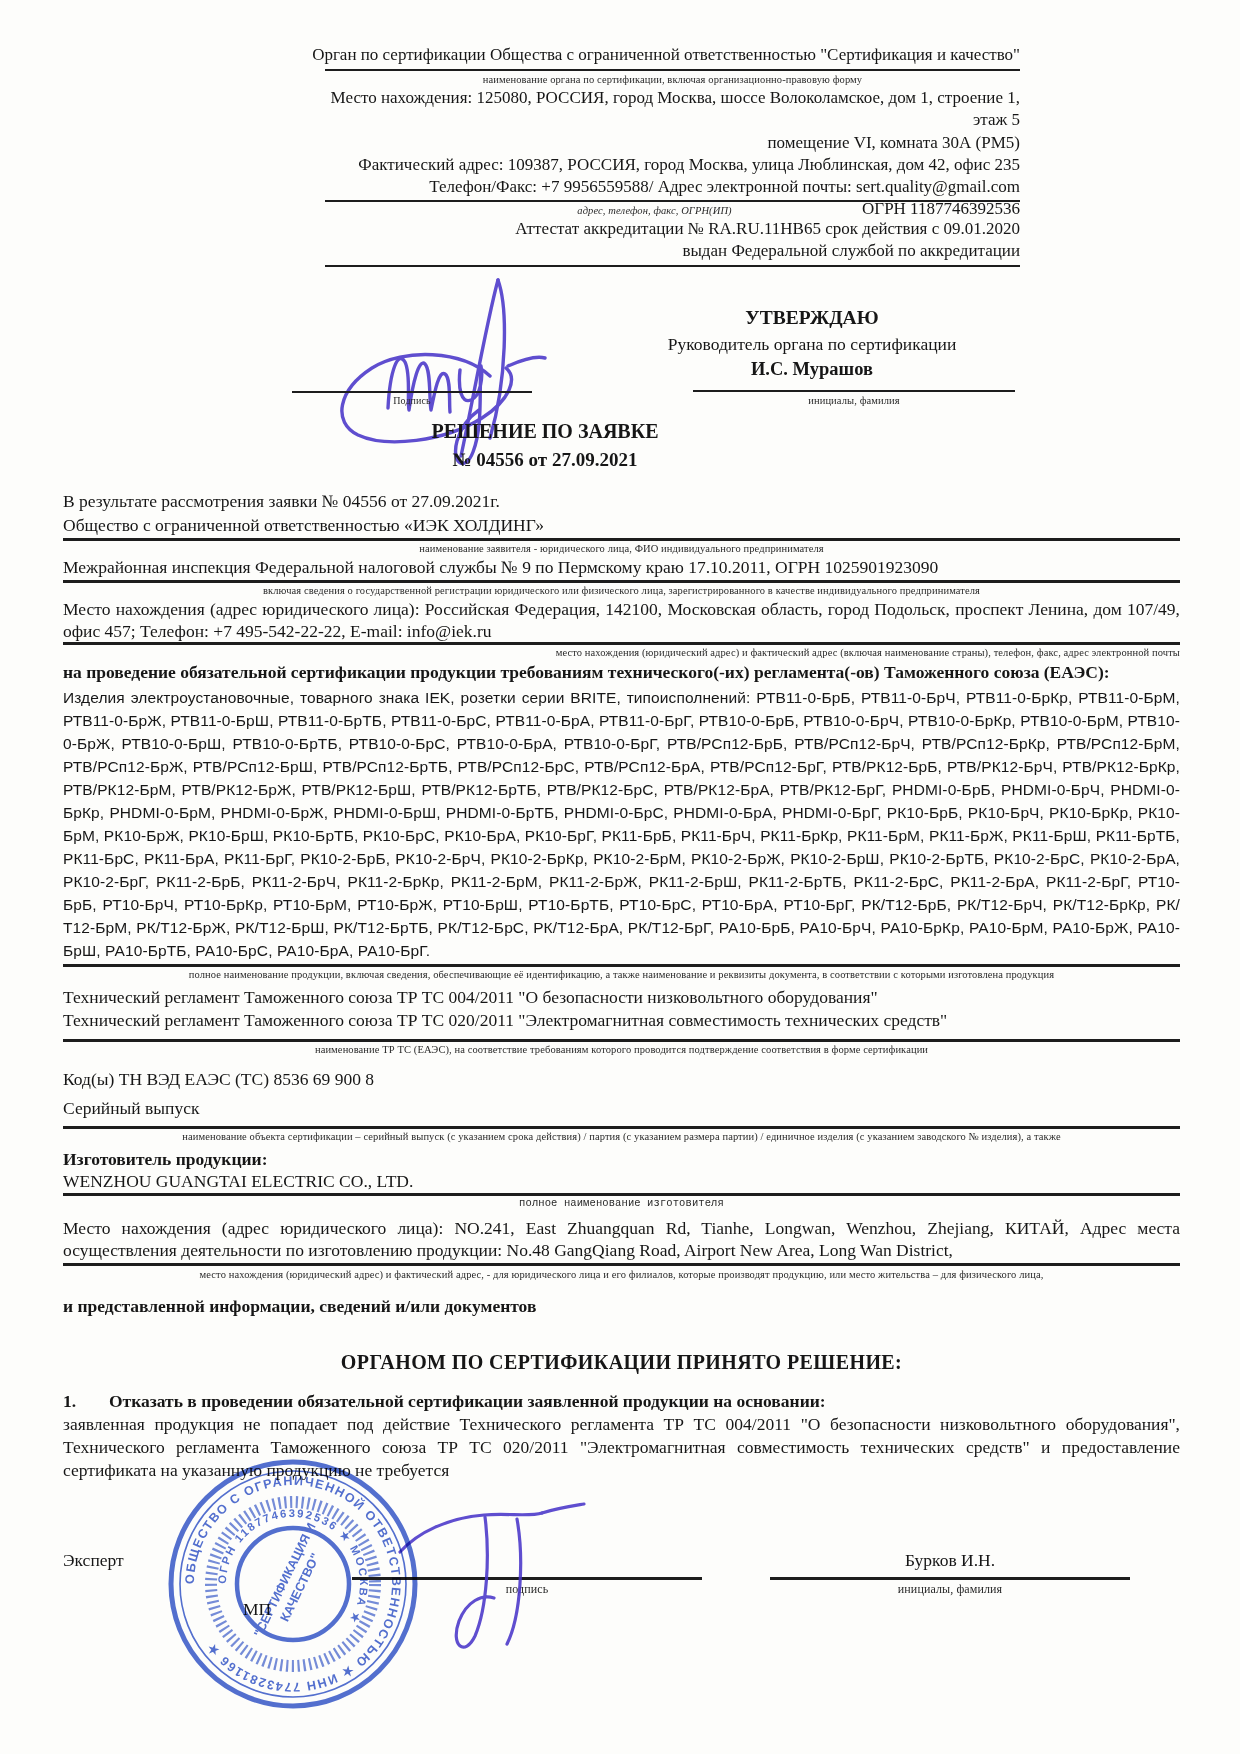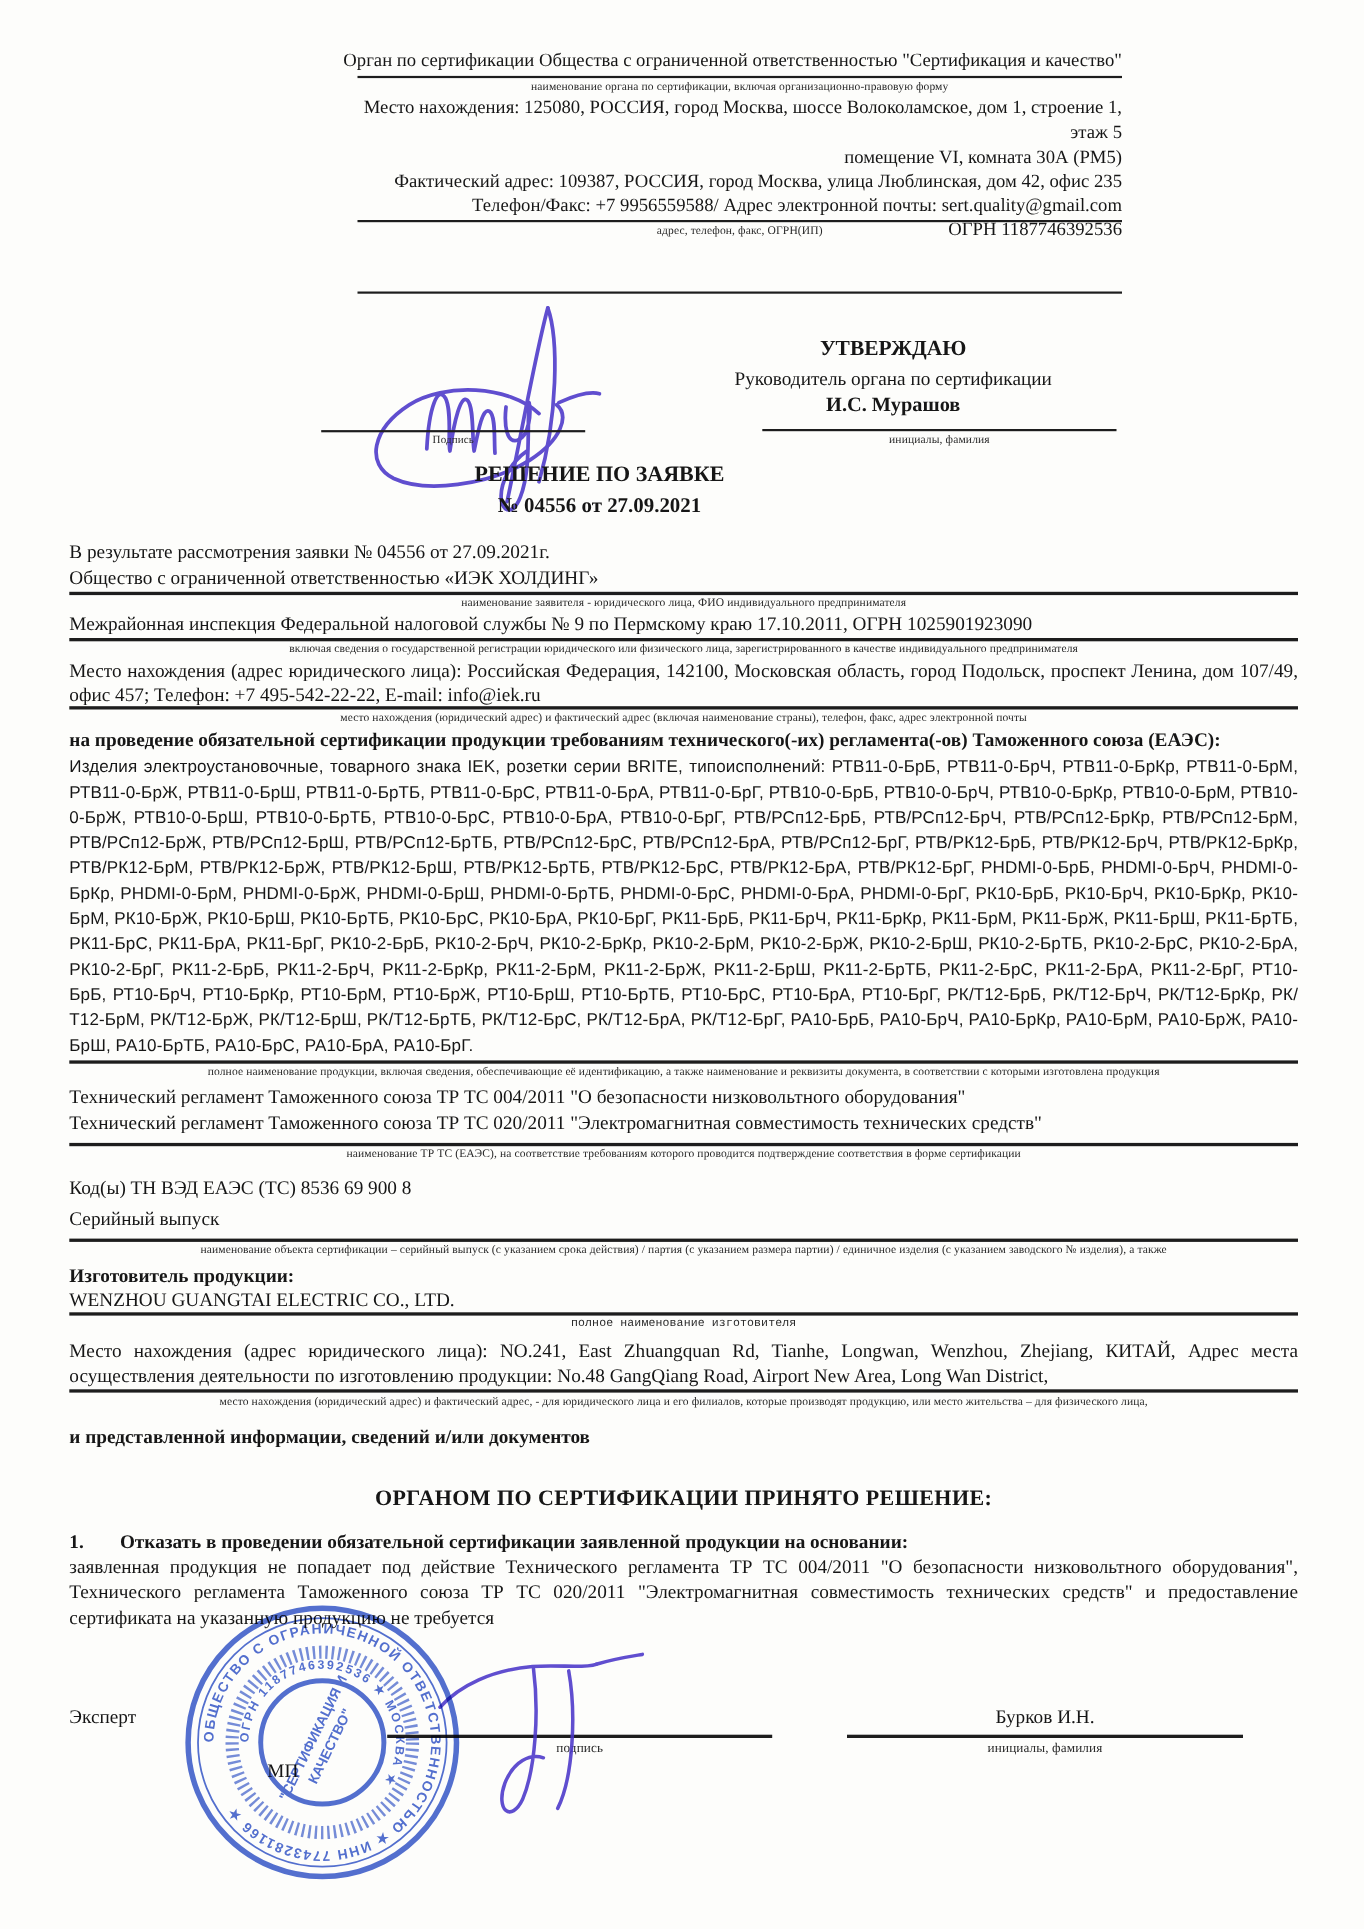--- a/index.html
+++ b/index.html
@@ -42,22 +42,26 @@
   <div class="abs cap" style="left:325px; top:73px; width:695px;">наименование органа по сертификации, включая организационно-правовую форму</div>
 
   <div class="abs right" style="left:300px; top:87px; width:720px;">
     <div class="hdr-line">Место нахождения: 125080, РОССИЯ, город Москва, шоссе Волоколамское, дом 1, строение 1, этаж 5</div>
     <div class="hdr-line">помещение VI, комната 30А (РМ5)</div>
     <div class="hdr-line">Фактический адрес: 109387, РОССИЯ, город Москва, улица Люблинская, дом 42, офис 235</div>
     <div class="hdr-line">Телефон/Факс: +7 9956559588/ Адрес электронной почты: sert.quality@gmail.com</div>
     <div class="hdr-line">ОГРН 1187746392536</div>
   </div>
   <div class="rule" style="left:325px; top:200px; width:695px;"></div>
-  <div class="abs cap" style="left:325px; top:204px; width:695px;">адрес, телефон, факс, ОГРН(ИП)</div>
+  <div class="abs cap" style="left:307px; top:204px; width:695px;font-style:italic;">адрес, телефон, факс, ОГРН(ИП)</div>
 
+  <div class="abs right" style="left:300px; top:218px; width:720px;">
+    <div class="hdr-line">Аттестат аккредитации № RA.RU.11НВ65 срок действия с 09.01.2020</div>
+    <div class="hdr-line">выдан Федеральной службой по аккредитации</div>
+  </div>
   <div class="rule" style="left:325px; top:265px; width:695px;"></div>
 
   <div class="abs center" style="left:612px; top:306px; width:400px;">
     <div style="font-size:19.5px; line-height:24px; font-weight:bold;">УТВЕРЖДАЮ</div>
     <div class="t" style="margin-top:3px;">Руководитель органа по сертификации</div>
     <div style="font-size:18.5px; line-height:23px; font-weight:bold; margin-top:3px;">И.С. Мурашов</div>
   </div>
   <div class="rule" style="left:693px; top:390px; width:322px;"></div>
   <div class="abs cap" style="left:693px; top:394px; width:322px;">инициалы, фамилия</div>
 
@@ -85,21 +89,21 @@
     <div class="t" style="margin-top:2px;">Общество с ограниченной ответственностью «ИЭК ХОЛДИНГ»</div>
     <div class="flow-rule" style="margin-top:2px;"></div>
     <div class="cap" style="margin-top:1px;">наименование заявителя - юридического лица, ФИО индивидуального предпринимателя</div>
 
     <div class="t" style="margin-top:1px;">Межрайонная инспекция Федеральной налоговой службы № 9 по Пермскому краю 17.10.2011, ОГРН 1025901923090</div>
     <div class="flow-rule" style="margin-top:2px;"></div>
     <div class="cap" style="margin-top:1px;">включая сведения о государственной регистрации юридического или физического лица, зарегистрированного в качестве индивидуального предпринимателя</div>
 
     <div class="t justify" style="margin-top:1px;">Место нахождения (адрес юридического лица): Российская Федерация, 142100, Московская область, город Подольск, проспект Ленина, дом 107/49, офис 457; Телефон: +7 495-542-22-22, E-mail: info@iek.ru</div>
     <div class="flow-rule"></div>
-    <div class="cap" style="margin-top:1px;">место нахождения (юридический адрес) и фактический адрес (включая наименование страны), телефон, факс, адрес электронной почты</div>
+    <div class="cap" style="margin-top:1px;text-align:right;">место нахождения (юридический адрес) и фактический адрес (включая наименование страны), телефон, факс, адрес электронной почты</div>
 
     <div class="t bold justify" style="margin-top:2px; line-height:22.5px;">на проведение обязательной сертификации продукции требованиям технического(-их) регламента(-ов) Таможенного союза (ЕАЭС):</div>
 
     <div class="products" style="margin-top:2px;">Изделия электроустановочные, товарного знака IEK, розетки серии BRITE, типоисполнений: РТВ11-0-БрБ, РТВ11-0-БрЧ, РТВ11-0-БрКр, РТВ11-0-БрМ, РТВ11-0-БрЖ, РТВ11-0-БрШ, РТВ11-0-БрТБ, РТВ11-0-БрС, РТВ11-0-БрА, РТВ11-0-БрГ, РТВ10-0-БрБ, РТВ10-0-БрЧ, РТВ10-0-БрКр, РТВ10-0-БрМ, РТВ10-0-БрЖ, РТВ10-0-БрШ, РТВ10-0-БрТБ, РТВ10-0-БрС, РТВ10-0-БрА, РТВ10-0-БрГ, РТВ/РСп12-БрБ, РТВ/РСп12-БрЧ, РТВ/РСп12-БрКр, РТВ/РСп12-БрМ, РТВ/РСп12-БрЖ, РТВ/РСп12-БрШ, РТВ/РСп12-БрТБ, РТВ/РСп12-БрС, РТВ/РСп12-БрА, РТВ/РСп12-БрГ, РТВ/РК12-БрБ, РТВ/РК12-БрЧ, РТВ/РК12-БрКр, РТВ/РК12-БрМ, РТВ/РК12-БрЖ, РТВ/РК12-БрШ, РТВ/РК12-БрТБ, РТВ/РК12-БрС, РТВ/РК12-БрА, РТВ/РК12-БрГ, PHDMI-0-БрБ, PHDMI-0-БрЧ, PHDMI-0-БрКр, PHDMI-0-БрМ, PHDMI-0-БрЖ, PHDMI-0-БрШ, PHDMI-0-БрТБ, PHDMI-0-БрС, PHDMI-0-БрА, PHDMI-0-БрГ, РК10-БрБ, РК10-БрЧ, РК10-БрКр, РК10-БрМ, РК10-БрЖ, РК10-БрШ, РК10-БрТБ, РК10-БрС, РК10-БрА, РК10-БрГ, РК11-БрБ, РК11-БрЧ, РК11-БрКр, РК11-БрМ, РК11-БрЖ, РК11-БрШ, РК11-БрТБ, РК11-БрС, РК11-БрА, РК11-БрГ, РК10-2-БрБ, РК10-2-БрЧ, РК10-2-БрКр, РК10-2-БрМ, РК10-2-БрЖ, РК10-2-БрШ, РК10-2-БрТБ, РК10-2-БрС, РК10-2-БрА, РК10-2-БрГ, РК11-2-БрБ, РК11-2-БрЧ, РК11-2-БрКр, РК11-2-БрМ, РК11-2-БрЖ, РК11-2-БрШ, РК11-2-БрТБ, РК11-2-БрС, РК11-2-БрА, РК11-2-БрГ, РТ10-БрБ, РТ10-БрЧ, РТ10-БрКр, РТ10-БрМ, РТ10-БрЖ, РТ10-БрШ, РТ10-БрТБ, РТ10-БрС, РТ10-БрА, РТ10-БрГ, РК/Т12-БрБ, РК/Т12-БрЧ, РК/Т12-БрКр, РК/Т12-БрМ, РК/Т12-БрЖ, РК/Т12-БрШ, РК/Т12-БрТБ, РК/Т12-БрС, РК/Т12-БрА, РК/Т12-БрГ, РА10-БрБ, РА10-БрЧ, РА10-БрКр, РА10-БрМ, РА10-БрЖ, РА10-БрШ, РА10-БрТБ, РА10-БрС, РА10-БрА, РА10-БрГ.</div>
     <div class="flow-rule" style="margin-top:2px;"></div>
     <div class="cap" style="margin-top:1px;">полное наименование продукции, включая сведения, обеспечивающие её идентификацию, а также наименование и реквизиты документа, в соответствии с которыми изготовлена продукция</div>
 
     <div class="t" style="margin-top:5px; line-height:23.5px;">Технический регламент Таможенного союза ТР ТС 004/2011 "О безопасности низковольтного оборудования"</div>
     <div class="t" style="line-height:23.5px;">Технический регламент Таможенного союза ТР ТС 020/2011 "Электромагнитная совместимость технических средств"</div>
     <div class="flow-rule" style="margin-top:6px;"></div>

